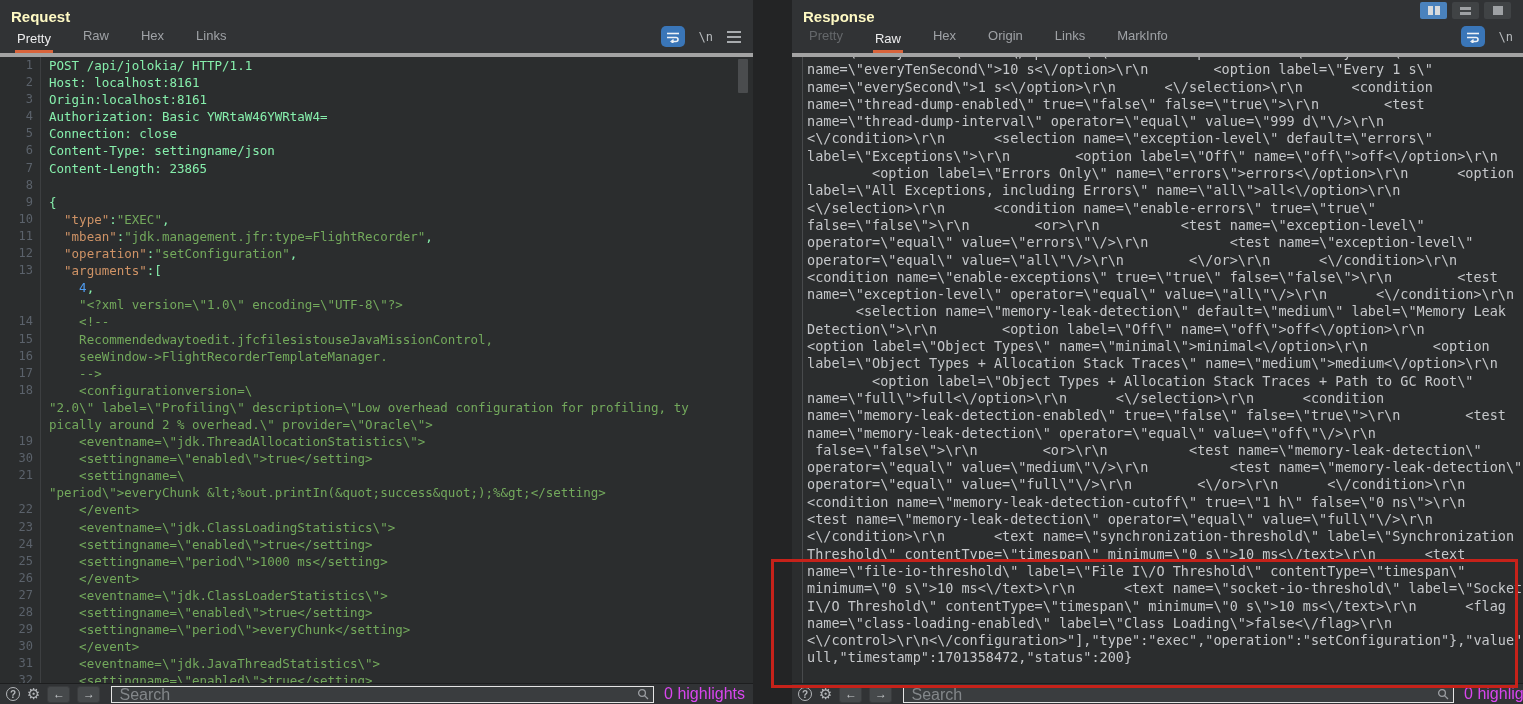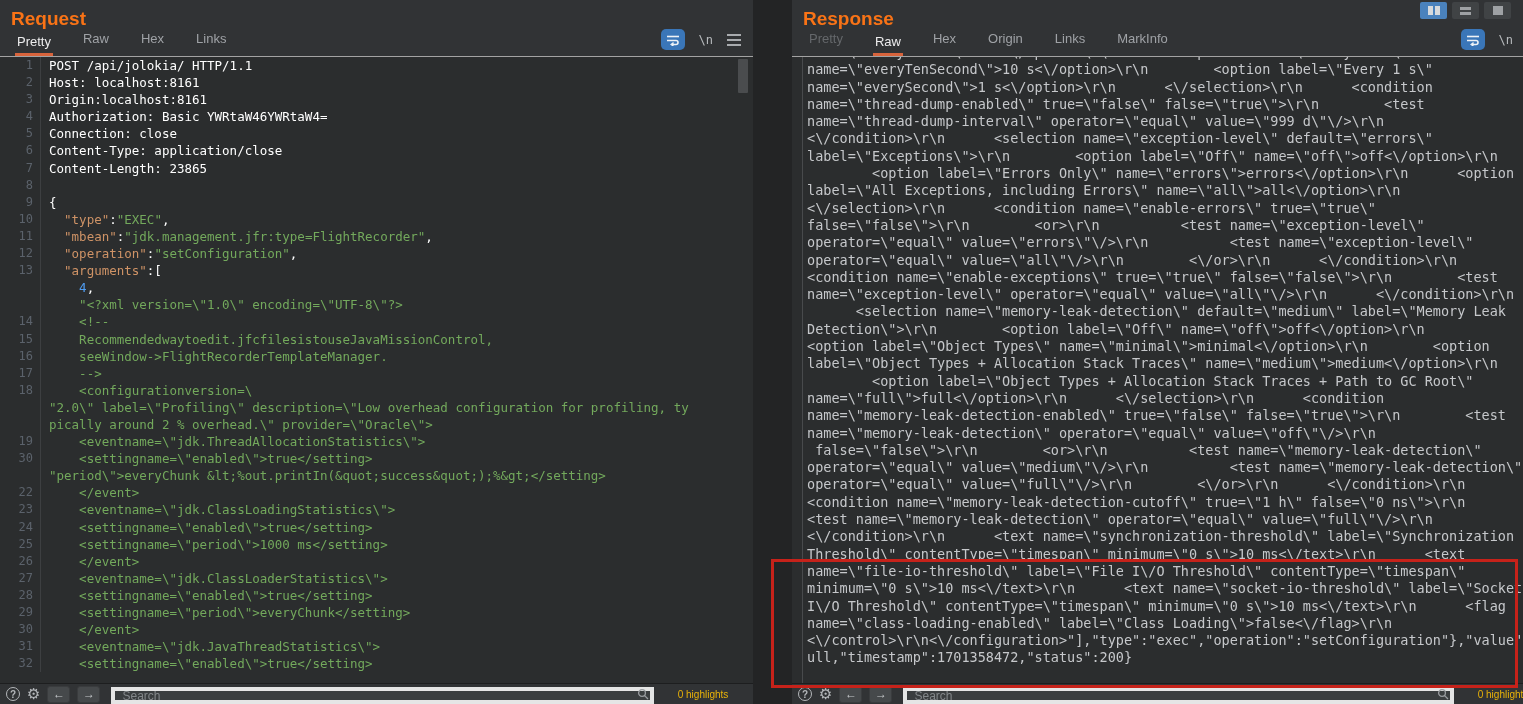--- a/index.html
+++ b/index.html
@@ -3,66 +3,66 @@
 <meta charset="utf-8">
 <style>
   * { margin:0; padding:0; box-sizing:border-box; }
   html,body { width:1523px; height:704px; }
   body { background:#232425; font-family:"Liberation Sans",sans-serif; position:relative; overflow:hidden; }
 
   .panel { position:absolute; top:0; bottom:0; background:#313335; display:flex; flex-direction:column; }
   .panel.left  { left:0; width:753px; }
   .panel.right { left:792px; width:761px; }
 
-  .panel-title { font-size:19px; font-weight:bold; color:#f97316; padding:8px 0 0 11px; height:28px; }
-
-  .tabs { display:flex; align-items:flex-end; height:29px; border-bottom:1px solid #a3a3a3; padding:0 12px 0 15px; }
+  .panel-title { font-size:15px; font-weight:bold; color:#fef9c3; padding:8px 0 0 11px; height:28px; }
+
+  .tabs { display:flex; align-items:flex-end; height:29px; border-bottom:4px solid #a3a3a3; padding:0 12px 0 15px; }
   .tab { font-size:13px; color:#9fa2a6; padding:0 2px 7px 2px; margin-right:28px; border-bottom:3px solid transparent; cursor:default; }
   .tab.selected { color:#ededee; border-bottom-color:#d8643c; padding-bottom:4px; }
   .tab.disabled { color:#65686b; }
   .tab-icons { margin-left:auto; display:flex; align-items:center; gap:14px; padding-bottom:6px; }
   .wrap-btn { width:24px; height:21px; background:#3a76b8; border-radius:5px; display:flex; align-items:center; justify-content:center; }
   .nl-label { font-family:"DejaVu Sans Mono",monospace; font-size:12px; color:#b8bbbe; }
   .burger { display:flex; flex-direction:column; gap:3px; }
   .burger i { display:block; width:14px; height:2px; background:#a8abae; }
 
   .editor { flex:1; background:#2b2d2e; position:relative; overflow:hidden;
             font-family:"DejaVu Sans Mono","Liberation Mono",monospace; }
 
   
   .lrow { display:flex; height:17.1px; line-height:17.1px; white-space:pre; }
   .ln { flex:0 0 41px; text-align:right; padding-right:7px; color:#5b626b;
         border-right:1px solid #3d3f41; font-size:12px; }
   .lc { padding-left:8px; font-size:12.5px; }
-  .tp { color:#ffffff; } .tk { color:#cf9366; } .tg { color:#73a95c; } .tb { color:#4f9cf0; }
+  .tp { color:#86efac; } .tk { color:#cf9366; } .tg { color:#73a95c; } .tb { color:#4f9cf0; }
 
   
   .rwrap { height:100%; margin-left:10px; border-left:1px solid #484a4c; padding-left:4px; overflow:hidden; }
   .rlines { transform:translateY(-13px); }
   .rrow { height:17.3px; line-height:17.3px; white-space:pre; font-size:13.5px; color:#c6c8cb; }
 
   
   .vscroll { position:absolute; border-radius:1px; background:#4a4c4e; }
   .vscroll.left-thumb  { right:5px; width:10px; top:2px;  height:34px; }
   .vscroll.right-thumb { right:1px; width:8px;  top:572px; height:54px; background:#515355; }
 
   
   .searchbar { height:21px; background:#313335; border-top:1px solid #1d1e1f;
                display:flex; align-items:center; padding:0 8px 0 6px; gap:7px; }
   .help-icon { width:14px; height:14px; border:1.5px solid #b4b7ba; border-radius:50%;
                color:#b4b7ba; font-size:10px; font-weight:bold; display:flex; align-items:center; justify-content:center; }
   .gear-icon { color:#b4b7ba; font-size:15px; line-height:14px; font-family:"DejaVu Sans",sans-serif; }
   .nav-btn { width:23px; height:17px; background:#46494b; border:1px solid #3a3c3e; border-radius:3px;
              color:#c6c9cc; font-size:12px; line-height:15px; text-align:center; }
   .search-wrap { flex:1; position:relative; height:17px; margin-left:4px; }
-  .search-input { width:100%; height:17px; background:#3a3d3f; border:4px solid #e5e5e5;
-                  color:#f9a8d4; font-size:12px; font-family:"Liberation Sans",sans-serif; padding:0 24px 0 7px; outline:none; }
+  .search-input { width:100%; height:17px; background:#3a3d3f; border:1px solid #e5e5e5;
+                  color:#f9a8d4; font-size:16px; font-family:"Liberation Sans",sans-serif; padding:0 24px 0 7px; outline:none; }
   .search-input::placeholder { color:#83878a; }
   .mag { position:absolute; right:5px; top:2px; }
-  .highlights { width:84px; text-align:center; font-size:10px; color:#eab308; white-space:nowrap; }
+  .highlights { width:84px; text-align:right; font-size:16px; color:#d946ef; white-space:nowrap; }
 
   
   .layout-group { position:absolute; top:2px; left:1420px; display:flex; gap:5px; z-index:10; }
   .layout-btn { width:27px; height:17px; border-radius:2px; background:#404345;
                 display:flex; align-items:center; justify-content:center; gap:2px; }
   .layout-btn.active { background:#4a82bd; }
   .layout-btn .vbar { width:5px; height:9px; background:#d7dadd; }
   .layout-btn .hbar { width:11px; height:3px; background:#9ea1a4; }
   .layout-btn .sq   { width:10px; height:9px; background:#9ea1a4; }
   .layout-btn .hgroup { display:flex; flex-direction:column; gap:2px; }
@@ -97,39 +97,40 @@
         </span>
     </span>
   </div>
   <div class="editor">
     <div>
         <div class="lrow"><span class="ln">1</span><span class="lc"><span class="tp">POST /api/jolokia/ HTTP/1.1</span></span></div>
         <div class="lrow"><span class="ln">2</span><span class="lc"><span class="tp">Host: localhost:8161</span></span></div>
         <div class="lrow"><span class="ln">3</span><span class="lc"><span class="tp">Origin:localhost:8161</span></span></div>
         <div class="lrow"><span class="ln">4</span><span class="lc"><span class="tp">Authorization: Basic YWRtaW46YWRtaW4=</span></span></div>
         <div class="lrow"><span class="ln">5</span><span class="lc"><span class="tp">Connection: close</span></span></div>
-        <div class="lrow"><span class="ln">6</span><span class="lc"><span class="tp">Content-Type: application/close</span></span></div>
+        <div class="lrow"><span class="ln">6</span><span class="lc"><span class="tp">Content-Type: settingname/json</span></span></div>
         <div class="lrow"><span class="ln">7</span><span class="lc"><span class="tp">Content-Length: 23865</span></span></div>
         <div class="lrow"><span class="ln">8</span><span class="lc"></span></div>
         <div class="lrow"><span class="ln">9</span><span class="lc"><span class="tp">{</span></span></div>
         <div class="lrow"><span class="ln">10</span><span class="lc"><span class="tk">  "type"</span><span class="tp">:</span><span class="tg">"EXEC"</span><span class="tp">,</span></span></div>
         <div class="lrow"><span class="ln">11</span><span class="lc"><span class="tk">  "mbean"</span><span class="tp">:</span><span class="tg">"jdk.management.jfr:type=FlightRecorder"</span><span class="tp">,</span></span></div>
         <div class="lrow"><span class="ln">12</span><span class="lc"><span class="tk">  "operation"</span><span class="tp">:</span><span class="tg">"setConfiguration"</span><span class="tp">,</span></span></div>
         <div class="lrow"><span class="ln">13</span><span class="lc"><span class="tk">  "arguments"</span><span class="tp">:[</span></span></div>
         <div class="lrow"><span class="ln"></span><span class="lc"><span class="tb">    4</span><span class="tp">,</span></span></div>
         <div class="lrow"><span class="ln"></span><span class="lc"><span class="tg">    "&lt;?xml version=\"1.0\" encoding=\"UTF-8\"?&gt;</span></span></div>
         <div class="lrow"><span class="ln">14</span><span class="lc"><span class="tg">    &lt;!--</span></span></div>
         <div class="lrow"><span class="ln">15</span><span class="lc"><span class="tg">    Recommendedwaytoedit.jfcfilesistouseJavaMissionControl,</span></span></div>
         <div class="lrow"><span class="ln">16</span><span class="lc"><span class="tg">    seeWindow-&gt;FlightRecorderTemplateManager.</span></span></div>
         <div class="lrow"><span class="ln">17</span><span class="lc"><span class="tg">    --&gt;</span></span></div>
         <div class="lrow"><span class="ln">18</span><span class="lc"><span class="tg">    &lt;configurationversion=\</span></span></div>
         <div class="lrow"><span class="ln"></span><span class="lc"><span class="tg">"2.0\" label=\"Profiling\" description=\"Low overhead configuration for profiling, ty</span></span></div>
         <div class="lrow"><span class="ln"></span><span class="lc"><span class="tg">pically around 2 % overhead.\" provider=\"Oracle\"&gt;</span></span></div>
         <div class="lrow"><span class="ln">19</span><span class="lc"><span class="tg">    &lt;eventname=\"jdk.ThreadAllocationStatistics\"&gt;</span></span></div>
         <div class="lrow"><span class="ln">30</span><span class="lc"><span class="tg">    &lt;settingname=\"enabled\"&gt;true&lt;/setting&gt;</span></span></div>
+        <div class="lrow"><span class="ln">21</span><span class="lc"><span class="tg">    &lt;settingname=\</span></span></div>
         <div class="lrow"><span class="ln"></span><span class="lc"><span class="tg">"period\"&gt;everyChunk &amp;lt;%out.printIn(&amp;quot;success&amp;quot;);%&amp;gt;&lt;/setting&gt;</span></span></div>
         <div class="lrow"><span class="ln">22</span><span class="lc"><span class="tg">    &lt;/event&gt;</span></span></div>
         <div class="lrow"><span class="ln">23</span><span class="lc"><span class="tg">    &lt;eventname=\"jdk.ClassLoadingStatistics\"&gt;</span></span></div>
         <div class="lrow"><span class="ln">24</span><span class="lc"><span class="tg">    &lt;settingname=\"enabled\"&gt;true&lt;/setting&gt;</span></span></div>
         <div class="lrow"><span class="ln">25</span><span class="lc"><span class="tg">    &lt;settingname=\"period\"&gt;1000 ms&lt;/setting&gt;</span></span></div>
         <div class="lrow"><span class="ln">26</span><span class="lc"><span class="tg">    &lt;/event&gt;</span></span></div>
         <div class="lrow"><span class="ln">27</span><span class="lc"><span class="tg">    &lt;eventname=\"jdk.ClassLoaderStatistics\"&gt;</span></span></div>
         <div class="lrow"><span class="ln">28</span><span class="lc"><span class="tg">    &lt;settingname=\"enabled\"&gt;true&lt;/setting&gt;</span></span></div>
         <div class="lrow"><span class="ln">29</span><span class="lc"><span class="tg">    &lt;settingname=\"period\"&gt;everyChunk&lt;/setting&gt;</span></span></div>
         <div class="lrow"><span class="ln">30</span><span class="lc"><span class="tg">    &lt;/event&gt;</span></span></div>

